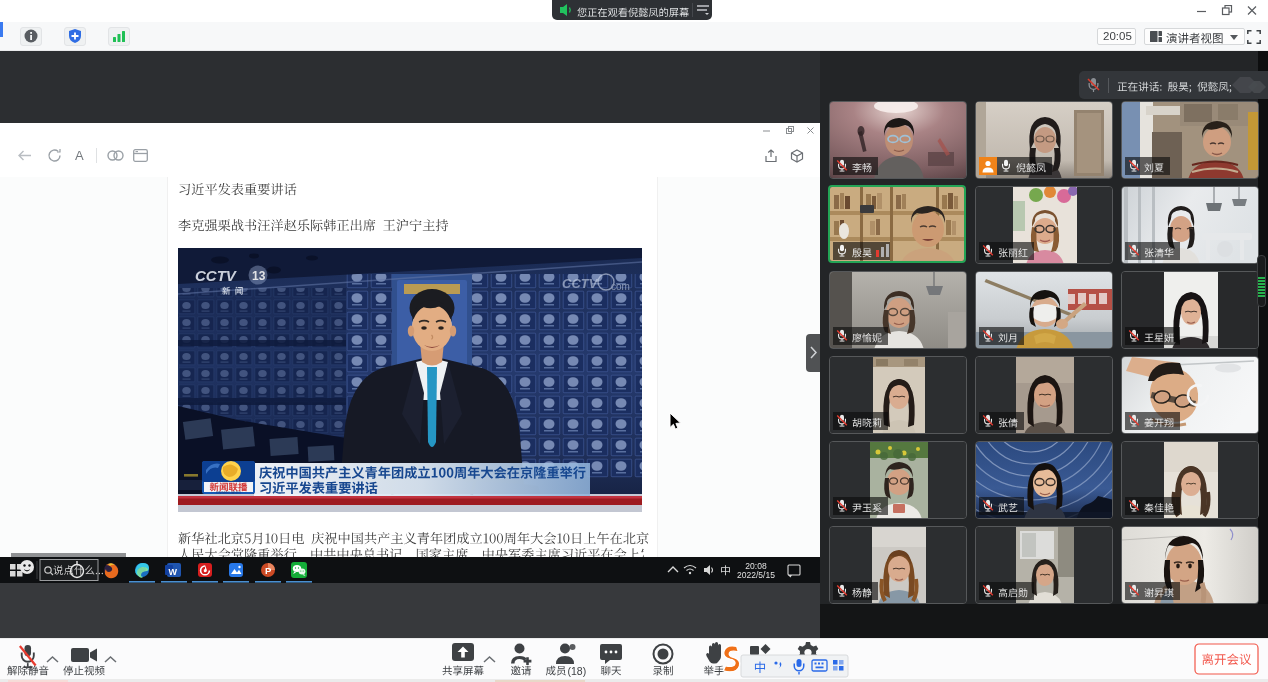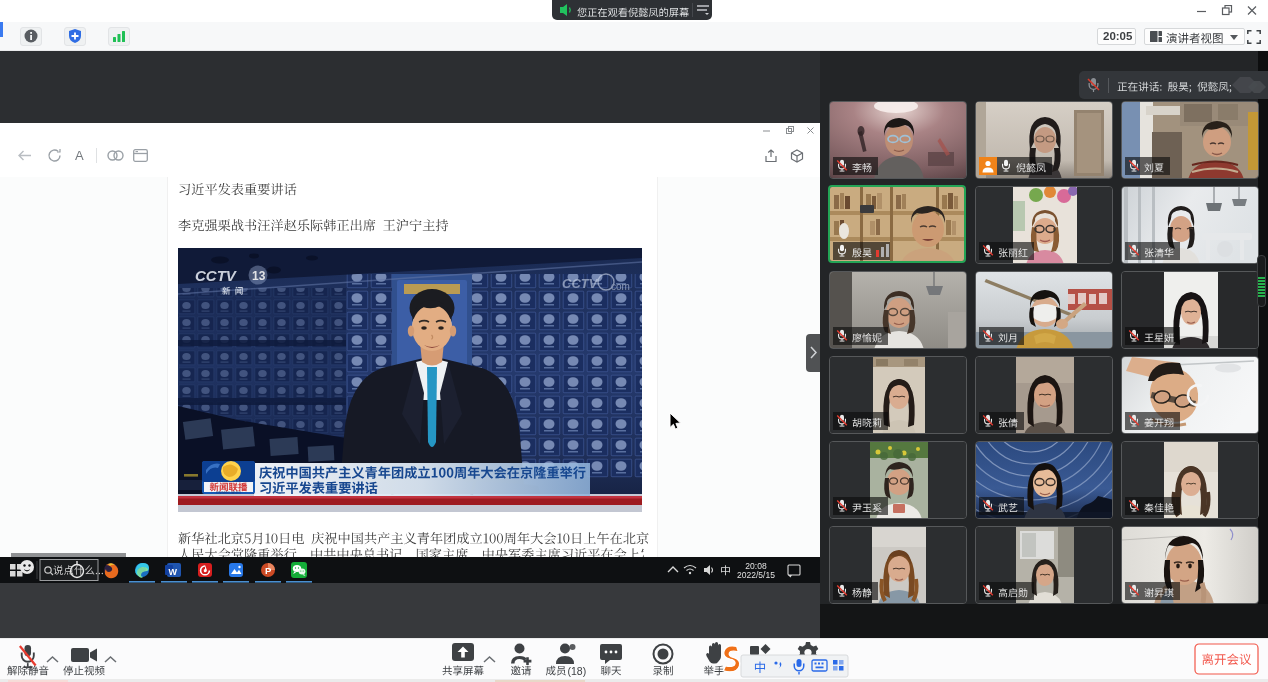--- a/index.html
+++ b/index.html
@@ -50,21 +50,21 @@
     </svg>
 <div style="position:absolute;left:108px;top:27px;width:22px;height:19px;background:#eff1f2;border:1px solid #e2e4e6;border-radius:3px;"></div>
 <svg style="position:absolute;left:112px;top:29px" width="14" height="14" viewBox="0 0 14 14">
       <g fill="#1fc055">
         <rect x="1" y="8" width="3" height="5" rx="0.5"></rect>
         <rect x="5.5" y="5" width="3" height="8" rx="0.5"></rect>
         <rect x="10" y="2" width="3" height="11" rx="0.5"></rect>
       </g>
     </svg>
 <div style="position:absolute;left:1097px;top:28px;width:39px;height:17px;border:1px solid #d6d8da;border-radius:2px;background:#fdfdfd;"></div>
-<div style="position:absolute;left:1103px;top:31px;font-family:'Liberation Sans', sans-serif;font-size:11.5px;color:#3c3f42;font-weight:bold;white-space:nowrap;line-height:1;">20:05</div>
+<div style="position:absolute;left:1103px;top:31px;font-family:'Liberation Sans', sans-serif;font-size:11.5px;color:#3c3f42;font-weight:normal;white-space:nowrap;line-height:1;">20:05</div>
 <div style="position:absolute;left:1144px;top:28px;width:101px;height:17px;border:1px solid #d6d8da;border-radius:2px;background:#fdfdfd;"></div>
 <svg style="position:absolute;left:1150px;top:31px" width="12" height="12" viewBox="0 0 12 12">
       <g fill="#4a4e52">
         <rect x="0" y="0" width="7.5" height="11" rx="0.5"></rect>
         <rect x="8.5" y="0" width="3.5" height="5" rx="0.5"></rect>
         <rect x="8.5" y="6" width="3.5" height="5" rx="0.5"></rect>
       </g>
     </svg>
 <div style="position:absolute;left:1166px;top:31px;width:58px;height:15px"><svg width="58" height="15" viewBox="0 0 58 15" fill="#3c3f42">
         <path transform="translate(0.0,11.5) scale(0.011500,-0.011500)" d="M672 62C745 23 840 -37 887 -74L944 -27C894 11 799 67 727 103ZM487 95C432 50 341 8 260 -19C277 -32 304 -60 316 -75C396 -41 495 14 558 67ZM95 772C147 745 216 704 250 678L295 738C259 764 190 802 139 826ZM36 501C87 476 155 438 190 413L232 475C197 498 128 534 78 556ZM65 -10 132 -56C179 36 234 159 276 264L217 309C172 197 110 68 65 -10ZM536 829C550 804 565 772 575 745H309V582H378V681H857V582H929V745H659C648 775 629 815 610 845ZM410 255H576V170H410ZM648 255H820V170H648ZM410 396H576V311H410ZM648 396H820V311H648ZM380 591V529H576V454H343V111H890V454H648V529H850V591Z"></path>

